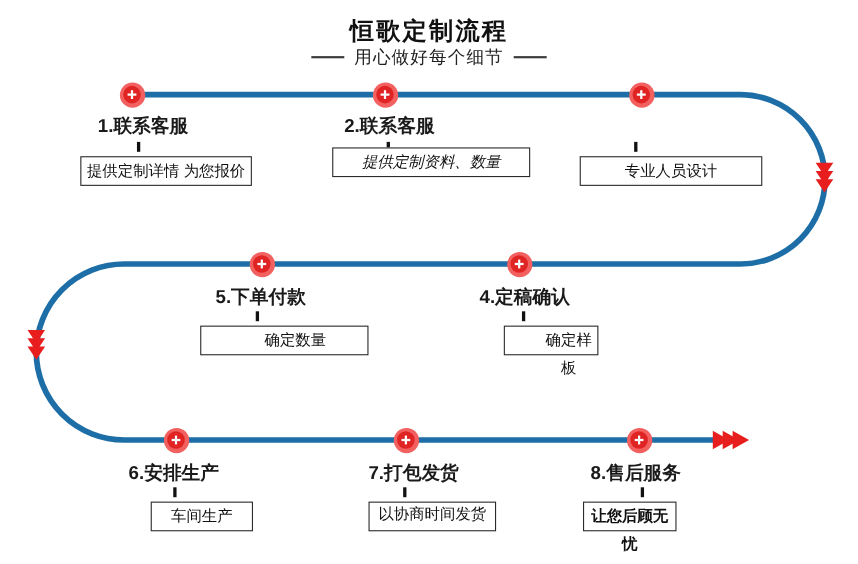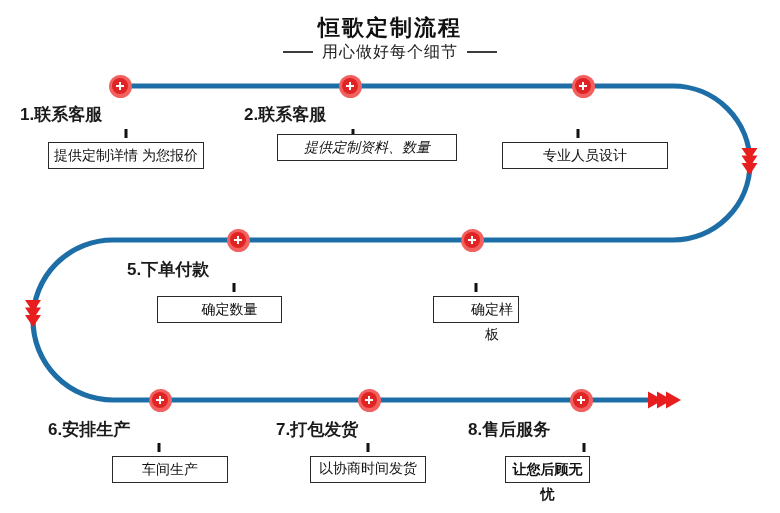--- a/index.html
+++ b/index.html
@@ -28,40 +28,40 @@
   .m2 { left:338.5px; top:74.5px; }
   .m3 { left:571.5px; top:74.5px; }
   .m4 { left:460.5px; top:228.5px; }
   .m5 { left:226.5px; top:228.5px; }
   .m6 { left:148.5px; top:388.5px; }
   .m7 { left:357.5px; top:388.5px; }
   .m8 { left:569.5px; top:388.5px; }
 
   
   .step-label { position:absolute; width:220px; transform:translateX(-50%);
-                text-align:left; font-size:17px; font-weight:bold; color:#1a1a1a; }
+                text-align:center; font-size:17px; font-weight:bold; color:#1a1a1a; }
   .l1 { left:130px; top:103px; } .l2 { left:354px; top:103px; } .l3 { left:568px; top:103px; }
   .l4 { left:477px; top:258px; } .l5 { left:237px; top:258px; }
-  .l6 { left:158px; top:418px; } .l7 { left:386px; top:418px; } .l8 { left:578px; top:418px; }
+  .l6 { left:158px; top:418px; } .l7 { left:376px; top:418px; } .l8 { left:578px; top:418px; }
 
   
   .tick { position:absolute; width:3px; height:9px; background:#111; transform:translateX(-50%); }
   .t1 { left:126px;   top:129px; } .t2 { left:353px;   top:129px; } .t3 { left:578px; top:129px; }
   .t4 { left:476px;   top:283px; } .t5 { left:233.5px; top:283px; }
   .t6 { left:158.5px; top:443px; } .t7 { left:368px;   top:443px; } .t8 { left:584px; top:443px; }
 
   
   .box { position:absolute; height:27px; line-height:25px; border:1px solid #2a2a2a;
-         background:#fff; text-align:center; font-size:14px; color:#111; }
+         background:#fff; text-align:center; font-size:14px; color:#111;margin-left:25px; }
   .b1 { left:48px;  top:142px; width:156px; }
   .b2 { left:277px; top:134px; width:180px;font-style:italic; }
   .b3 { left:502px; top:142px; width:166px; }
   .b4 { left:433px; top:296px; width:86px;padding-left:32px; }
-  .b5 { left:157px; top:296px; width:125px;padding-left:20px; }
-  .b6 { left:112px; top:456px; width:116px; }
+  .b5 { left:157px; top:296px; width:153px;padding-left:20px; }
+  .b6 { left:112px; top:456px; width:93px; }
   .b7 { left:310px; top:456px; width:116px;font-family:Liberation Mono, monospace; }
   .b8 { left:505px; top:456px; width:85px;font-weight:bold; }
 </style>
 </head>
 <body>
 
 <div class="canvas">
 
   <svg class="flow-svg" viewBox="0 0 780 513">
     <path d="M 119 86 H 673 A 77 77 0 0 1 673 240 H 113 A 80 80 0 0 0 113 400 H 656" fill="none" stroke="#1d6ea7" stroke-width="5.2" stroke-linecap="round"></path>
@@ -105,20 +105,21 @@
     </div>
   <div class="marker m7">
       <span class="core"></span>
     </div>
   <div class="marker m8">
       <span class="core"></span>
     </div>
 
   <div class="step-label l1">1.联系客服</div>
   <div class="step-label l2">2.联系客服</div>
+  <div class="step-label l4">4.定稿确认</div>
   <div class="step-label l5">5.下单付款</div>
   <div class="step-label l6">6.安排生产</div>
   <div class="step-label l7">7.打包发货</div>
   <div class="step-label l8">8.售后服务</div>
 
   <div class="tick t1"></div>
   <div class="tick t2"></div>
   <div class="tick t3"></div>
   <div class="tick t4"></div>
   <div class="tick t5"></div>

